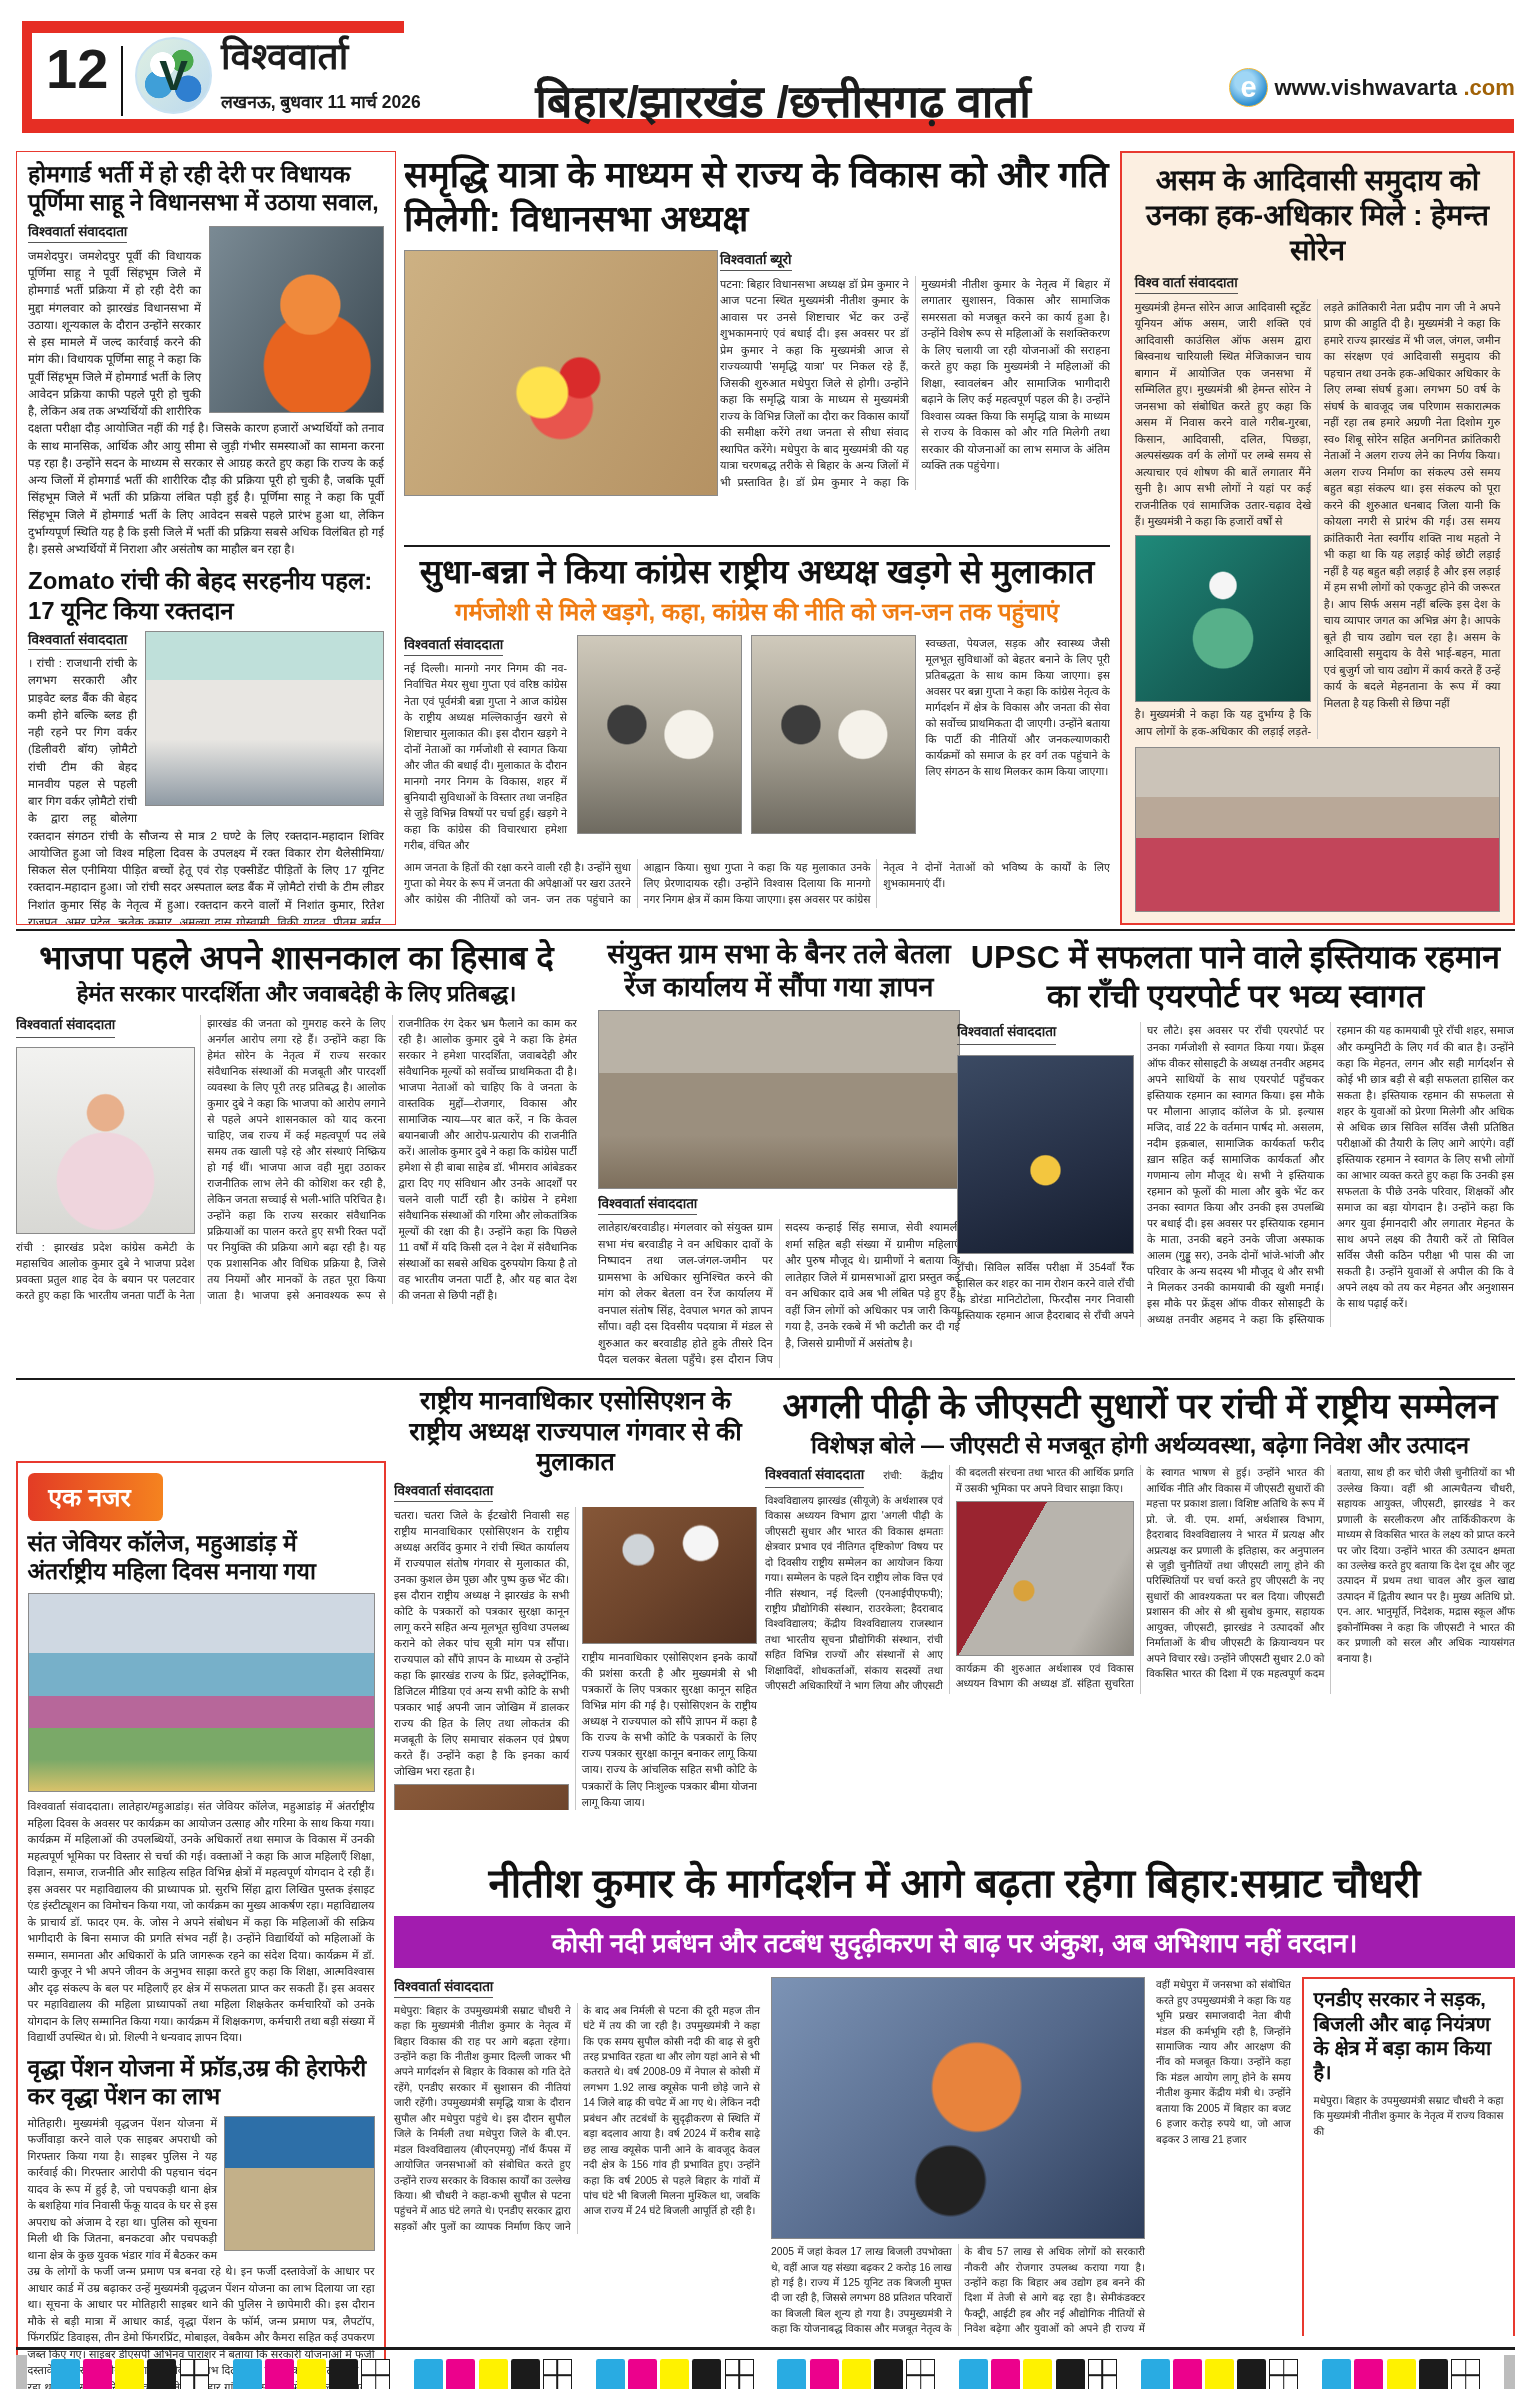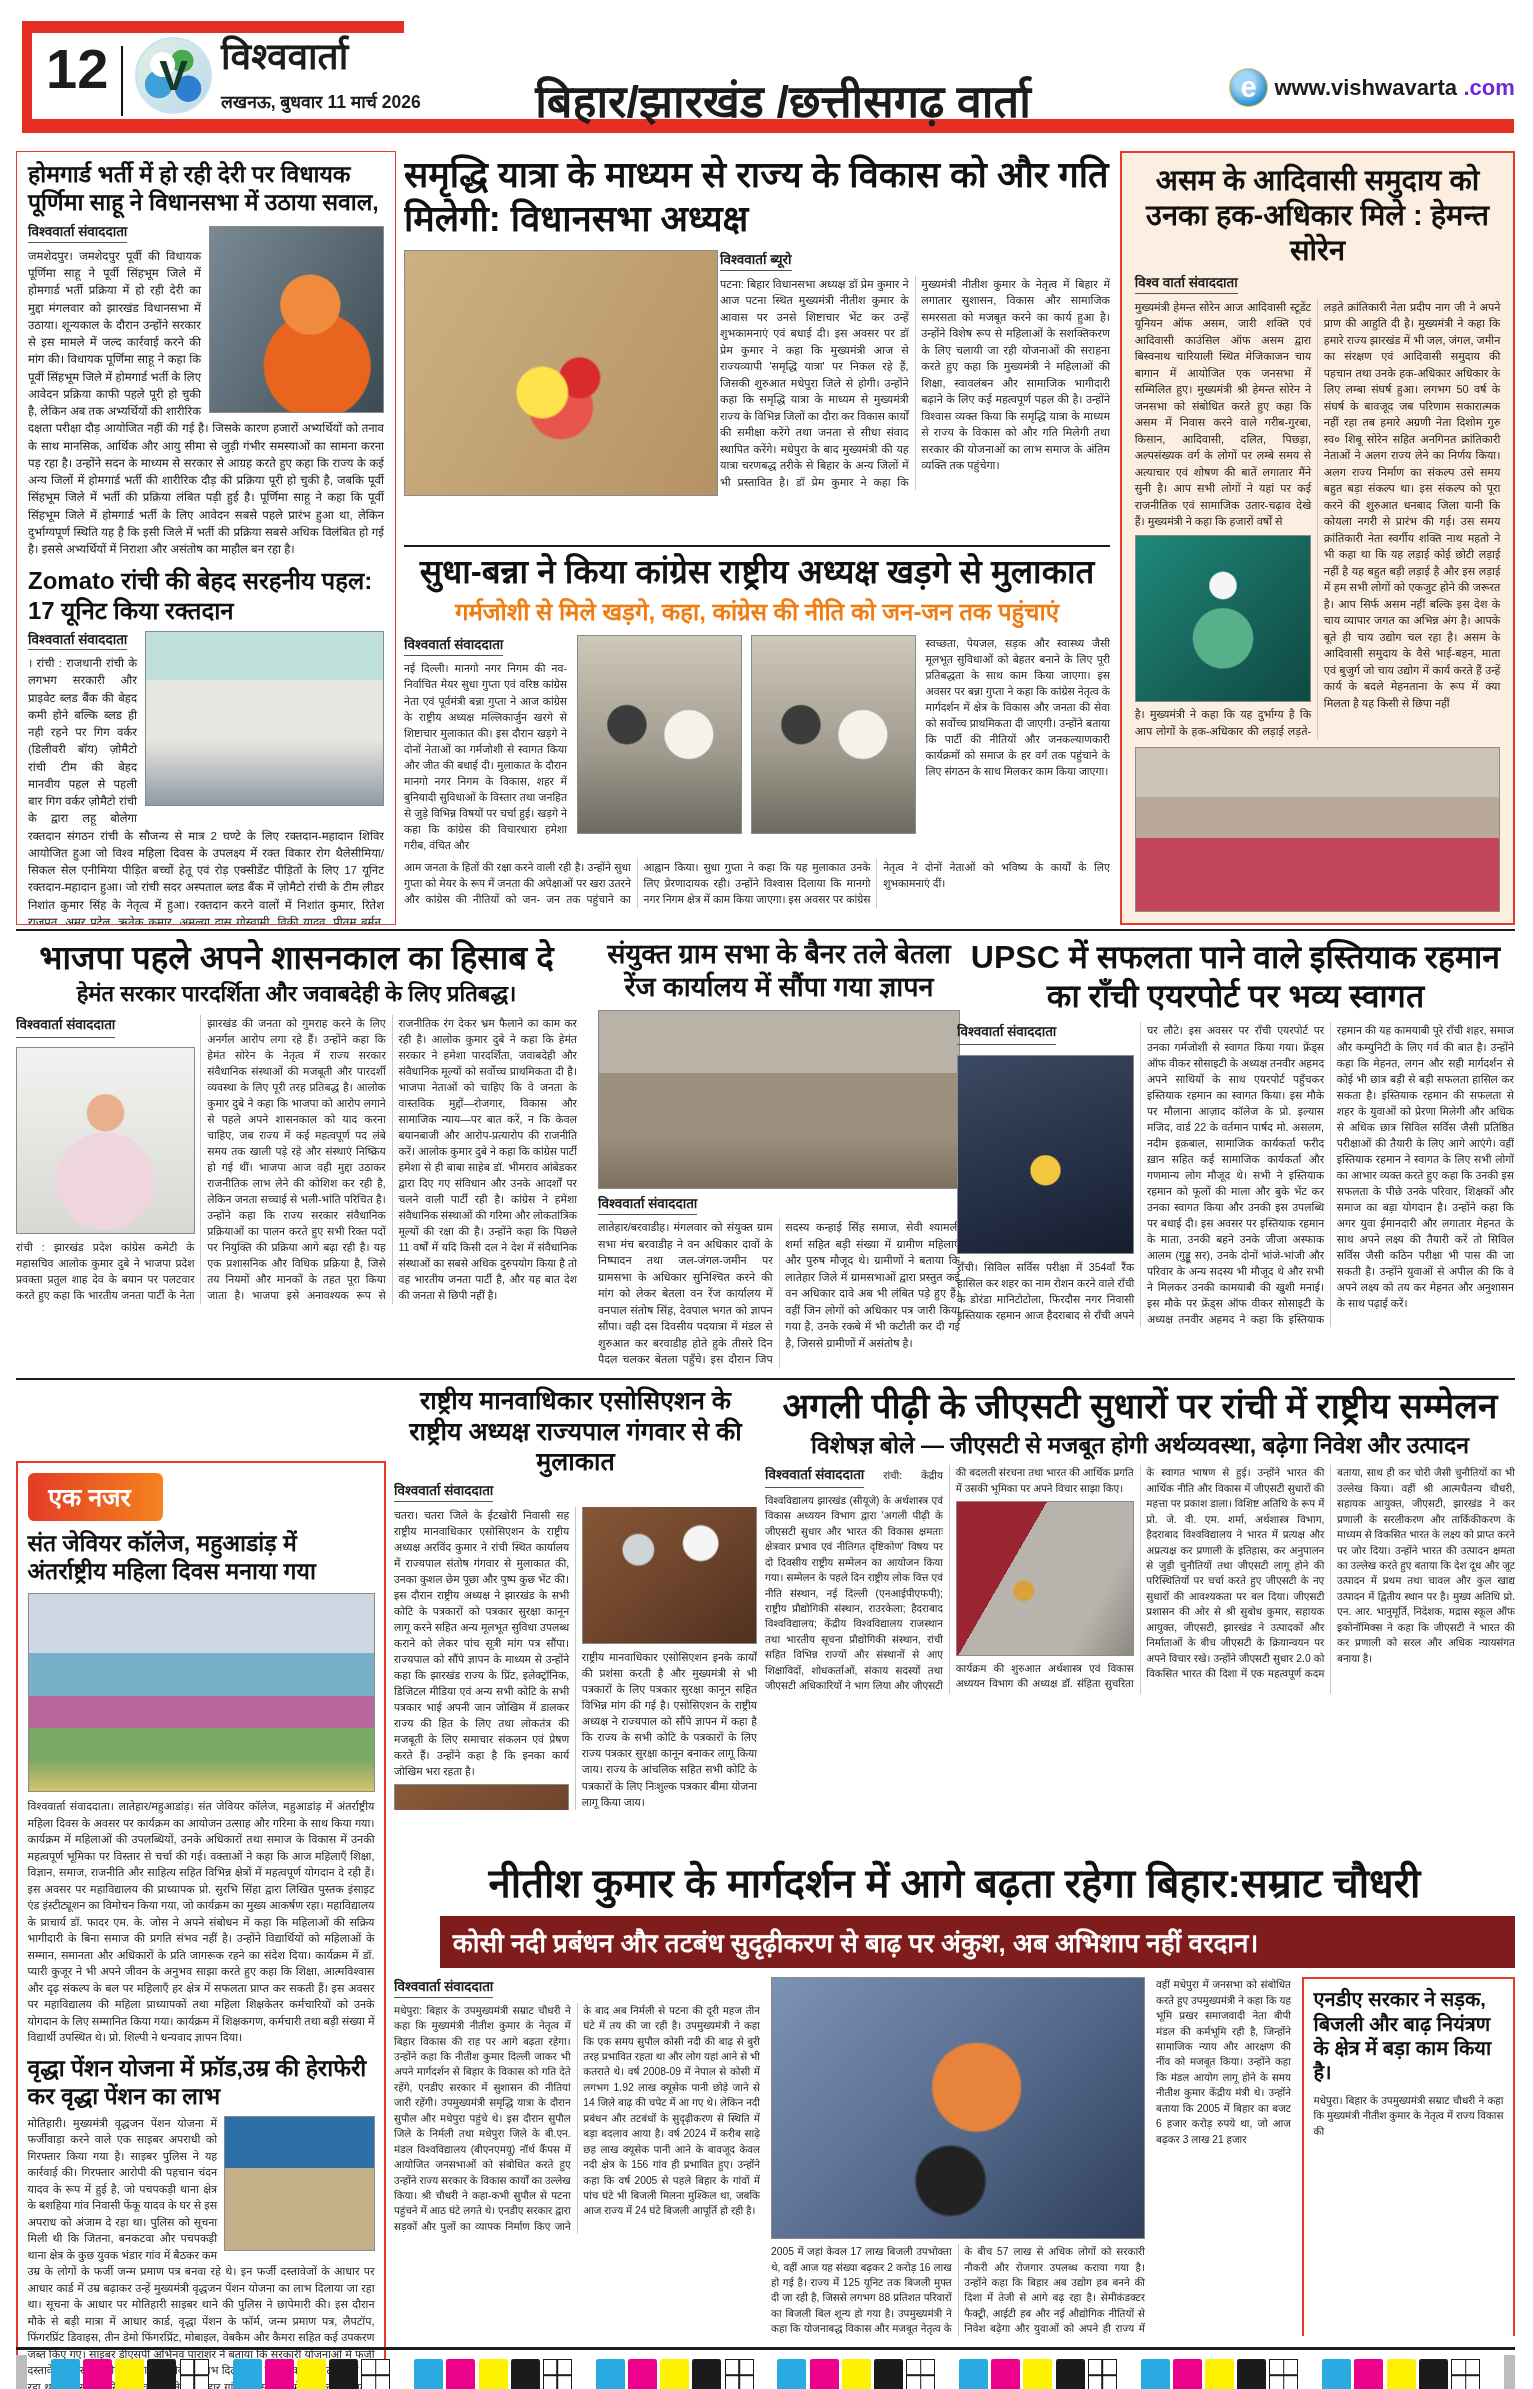--- a/index.html
+++ b/index.html
@@ -18,34 +18,34 @@
         linear-gradient(135deg,#dff0e2,#bcd9ee);
         border:2.4px solid #c9e2f2;display:flex;align-items:center;justify-content:center;}
   .logo span{font-size:43px;font-weight:bold;color:#143a2a;line-height:1;}
   .masthead{font-size:37px;font-weight:bold;line-height:1;}
   .dateline{font-size:17.5px;font-weight:bold;}
   .sectitle{font-size:45px;font-weight:bold;white-space:nowrap;margin-top:24px;}
   .website{font-size:22px;font-weight:bold;display:flex;align-items:center;gap:6.4px;}
   .eicon{width:37px;height:37px;border-radius:50%;background:radial-gradient(circle at 40% 35%,#9fd6f5 0 30%,#2f8fd0 70%);
          color:#fff;font-size:29px;font-weight:bold;display:flex;align-items:center;justify-content:center;
          border:1.6px solid #f0b93c;}
-  .website .com{color:#6d28d9;}
+  .website .com{color:#a16207;}
   
   .hl{font-weight:bold;color:#111;line-height:1.22;}
   .sub-orange{color:#f07c12;font-weight:bold;line-height:1.25;}
   .byline{font-weight:bold;font-size:13.5px;border-bottom:1.6px solid #555;display:inline-block;padding-bottom:1.6px;margin-bottom:4.8px;}
   .body{font-size:11.5px;line-height:1.5;text-align:justify;}
   .cols2{column-count:2;column-gap:12.7px;column-rule:0.8px solid #c6c6c6;}
   .cols3{column-count:3;column-gap:12.7px;column-rule:0.8px solid #c6c6c6;}
   .cols4{column-count:4;column-gap:12.7px;column-rule:0.8px solid #c6c6c6;}
   .photo{border:0.8px solid #8a8a8a;box-sizing:border-box;}
   .redbox{border:2.4px solid #e8392f;box-sizing:border-box;background:#fff;overflow:hidden;}
   .creambox{border:2.4px solid #e8392f;box-sizing:border-box;background:#fcefe1;overflow:hidden;}
   .clip{overflow:hidden;}
-  .banner-red{background:#7f1d1d;color:#ffffff;font-weight:bold;margin-left:46px;}
+  .banner-red{background:#a21caf;color:#ffffff;font-weight:bold;text-align:center;}
   .eklabel{display:inline-block;background:linear-gradient(90deg,#e33c25,#f5831f);color:#fff;
            font-size:25px;font-weight:bold;padding:6.4px 32px 8px 20.7px;border-radius:6.4px;}
   
   .p-purnima{background:radial-gradient(circle at 58% 42%,#f08a3c 0 20%,transparent 21%),
              radial-gradient(circle at 62% 75%,#e8641f 0 30%,transparent 31%),
              linear-gradient(120deg,#7a8a94,#3c4a53);}
   .p-blood{background:linear-gradient(180deg,#bfe0da 0 28%,#e8e6e2 28% 62%,#8f9aa4);}
   .p-bouquet{background:radial-gradient(circle at 44% 58%,#ffe34d 0 11%,transparent 12%),
              radial-gradient(circle at 56% 52%,#d92b2b 0 9%,transparent 10%),
              radial-gradient(circle at 50% 64%,#e8554d 0 14%,transparent 15%),

